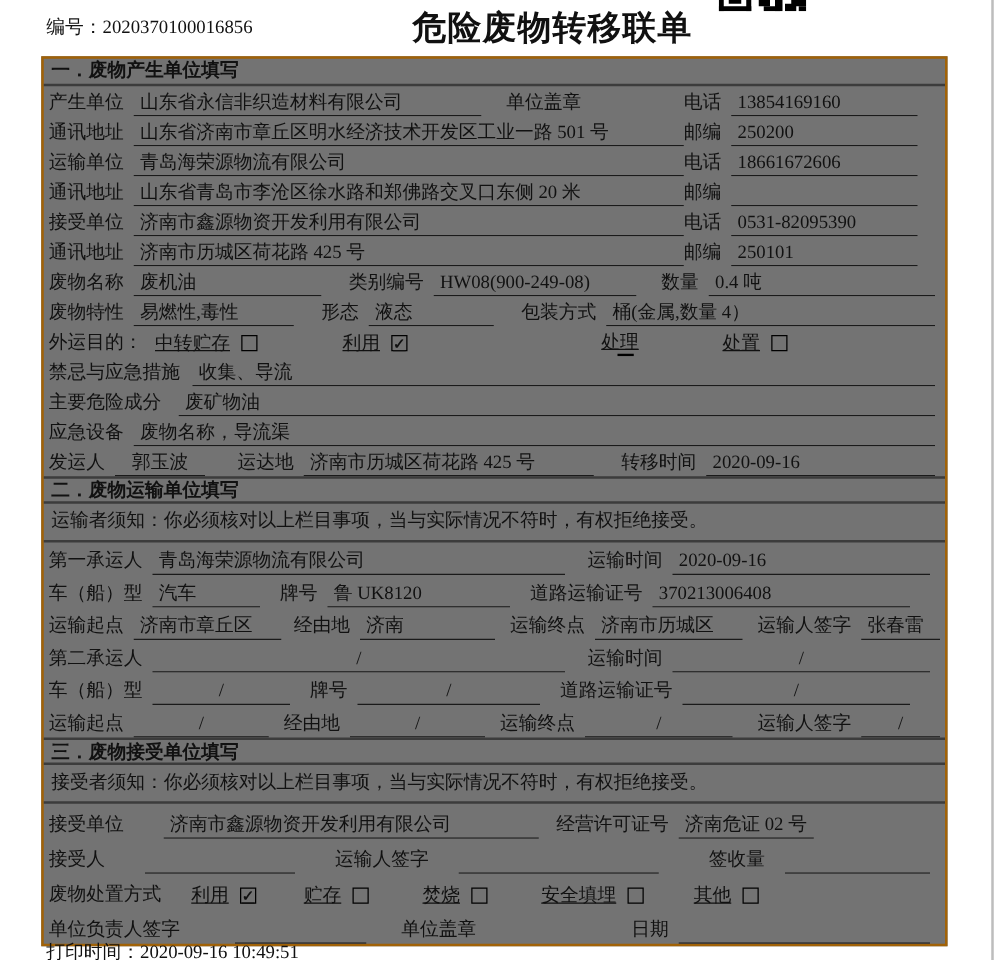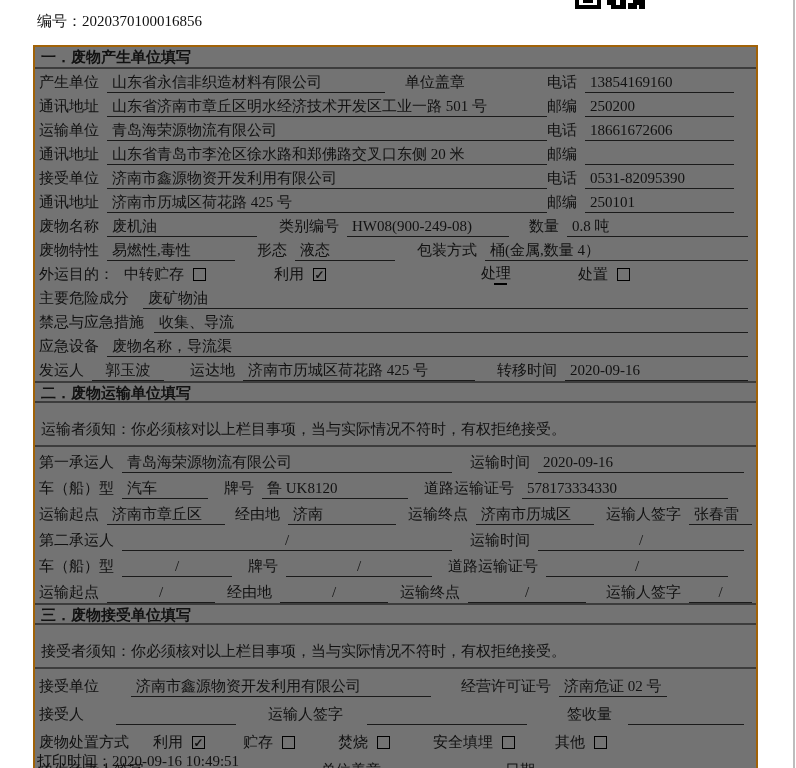--- a/index.html
+++ b/index.html
@@ -32,22 +32,22 @@
   }
   .sec-h {
     height:22px; line-height:21px;
     padding:0 6px;
     font-weight:bold;
     border-bottom:2px solid #3c3c3c;
     white-space:nowrap;
   }
   .sec-h.mid { border-top:2px solid #3c3c3c; }
   .notice {
-    height:44px; line-height:29px;
-    padding:12px 6px;
+    height:31px; line-height:29px;
+    padding:0 6px;
     border-bottom:2px solid #3c3c3c;
     white-space:nowrap;
   }
   .row {
     display:flex; align-items:flex-end;
     padding:0 4px;
     overflow:hidden;
   }
   .sec1 .row { height:24px; }
   .sec2 .row { height:26px; }
@@ -58,21 +58,21 @@
   }
   .val {
     border-bottom:1px solid #1a1a1a;
     padding:0 5px;
     margin-left:8px;
   }
   .grow { flex:1; }
   .slash { text-align:center; }
   .leftgrp { display:flex; align-items:center; width:508px; flex:none; }
   
-  .cbgroup { display:flex; align-items:flex-end; flex:1; height:21px; }
+  .cbgroup { display:flex; align-items:flex-end; flex:1; height:21px;text-decoration:underline; }
   .cb-item { display:flex; align-items:center; height:21px; flex:none; }
   .cb-box {
     display:inline-block; width:13px; height:13px;
     border:1px solid #000;
     margin-left:9px;
     line-height:12px; text-align:center;
     font-size:12px; font-weight:bold;
   }
   .purpose { margin-left:10px; }
   .purpose .cb-item:nth-child(1){ width:150px; }
@@ -87,20 +87,21 @@
   .print-line { position:absolute; left:37px; top:752px; white-space:nowrap; }
   .page-edge { position:absolute; right:1px; top:0; width:2px; height:768px; background:#bdbdbd; }
 </style>
 </head>
 <body>
 
 <div class="page">
 
   <div class="doc-header">
     <div class="serial"><span>编号：</span><span>2020370100016856</span></div>
+    <div class="doc-title">危险废物转移联单</div>
     <svg class="qr-frag" width="70" height="9" aria-hidden="true">
       <rect x="0" y="0" width="4" height="9" fill="#000"></rect>
       <rect x="22" y="0" width="4" height="9" fill="#000"></rect>
       <rect x="0" y="5" width="26" height="4" fill="#000"></rect>
       <rect x="8" y="0" width="10" height="3" fill="#000"></rect>
       <rect x="32" y="0" width="9" height="5" fill="#000"></rect>
       <rect x="36" y="5" width="13" height="4" fill="#000"></rect>
       <rect x="45" y="0" width="6" height="9" fill="#000"></rect>
       <rect x="53" y="3" width="9" height="6" fill="#000"></rect>
       <rect x="58" y="0" width="12" height="5" fill="#000"></rect>
@@ -167,21 +168,21 @@
         <span class="lbl">邮编</span>
         <span class="val grow" style="margin-right:18px">250101</span>
       </div>
 
       <div class="row">
         <span class="lbl">废物名称</span>
         <span class="val" style="width:150px">废机油</span>
         <span class="lbl" style="margin-left:22px">类别编号</span>
         <span class="val" style="width:162px">HW08(900-249-08)</span>
         <span class="lbl" style="margin-left:20px">数量</span>
-        <span class="val grow" style="margin-right:4px">0.8 吨</span>
+        <span class="val grow" style="margin-right:4px">0.4 吨</span>
       </div>
 
       <div class="row">
         <span class="lbl">废物特性</span>
         <span class="val" style="width:128px">易燃性,毒性</span>
         <span class="lbl" style="margin-left:22px">形态</span>
         <span class="val" style="width:100px">液态</span>
         <span class="lbl" style="margin-left:22px">包装方式</span>
         <span class="val grow" style="margin-right:4px">桶(金属,数量 4）</span>
       </div>
@@ -202,27 +203,27 @@
               <span class="cb-box"></span>
             </span>
             <span class="cb-item">
               <span>处置</span>
               <span class="cb-box"></span>
             </span>
           </div>
       </div>
 
       <div class="row">
+        <span class="lbl">禁忌与应急措施</span>
+        <span class="val grow" style="margin-left:10px;margin-right:4px">收集、导流</span>
+      </div>
+
+      <div class="row">
         <span class="lbl">主要危险成分</span>
         <span class="val grow" style="margin-left:14px;margin-right:4px">废矿物油</span>
-      </div>
-
-      <div class="row">
-        <span class="lbl">禁忌与应急措施</span>
-        <span class="val grow" style="margin-left:10px;margin-right:4px">收集、导流</span>
       </div>
 
       <div class="row">
         <span class="lbl">应急设备</span>
         <span class="val grow" style="margin-right:4px">废物名称，导流渠</span>
       </div>
 
       <div class="row">
         <span class="lbl">发运人</span>
         <span class="val" style="width:72px;text-align:center">郭玉波</span>
@@ -243,21 +244,21 @@
         <span class="lbl" style="margin-left:18px">运输时间</span>
         <span class="val grow" style="margin-right:8px">2020-09-16</span>
       </div>
 
       <div class="row">
         <span class="lbl">车（船）型</span>
         <span class="val" style="width:86px">汽车</span>
         <span class="lbl" style="margin-left:16px">牌号</span>
         <span class="val" style="width:146px">鲁 UK8120</span>
         <span class="lbl" style="margin-left:16px">道路运输证号</span>
-        <span class="val grow" style="margin-right:24px">578173334330</span>
+        <span class="val grow" style="margin-right:24px">370213006408</span>
       </div>
 
       <div class="row">
         <span class="lbl">运输起点</span>
         <span class="val" style="width:118px">济南市章丘区</span>
         <span class="lbl" style="margin-left:10px">经由地</span>
         <span class="val" style="width:108px">济南</span>
         <span class="lbl" style="margin-left:12px">运输终点</span>
         <span class="val" style="width:118px">济南市历城区</span>
         <span class="lbl" style="margin-left:12px">运输人签字</span>
@@ -292,21 +293,21 @@
       </div>
     </div>
 
     <div class="sec3">
       <div class="sec-h mid">三．废物接受单位填写</div>
       <div class="notice">接受者须知：你必须核对以上栏目事项，当与实际情况不符时，有权拒绝接受。</div>
 
       <div class="row">
         <span class="lbl">接受单位</span>
         <span class="val" style="width:300px;margin-left:32px">济南市鑫源物资开发利用有限公司</span>
-        <span class="lbl" style="margin-left:30px">经营许可证号</span>
+        <span class="lbl" style="margin-left:14px">经营许可证号</span>
         <span class="val grow" style="margin-right:110px">济南危证 02 号</span>
       </div>
 
       <div class="row">
         <span class="lbl">接受人</span>
         <span class="val" style="width:120px;margin-left:32px"></span>
         <span class="lbl" style="margin-left:32px">运输人签字</span>
         <span class="val" style="width:160px;margin-left:24px"></span>
         <span class="lbl" style="margin-left:40px">签收量</span>
         <span class="val grow" style="margin-left:16px;margin-right:8px"></span>

